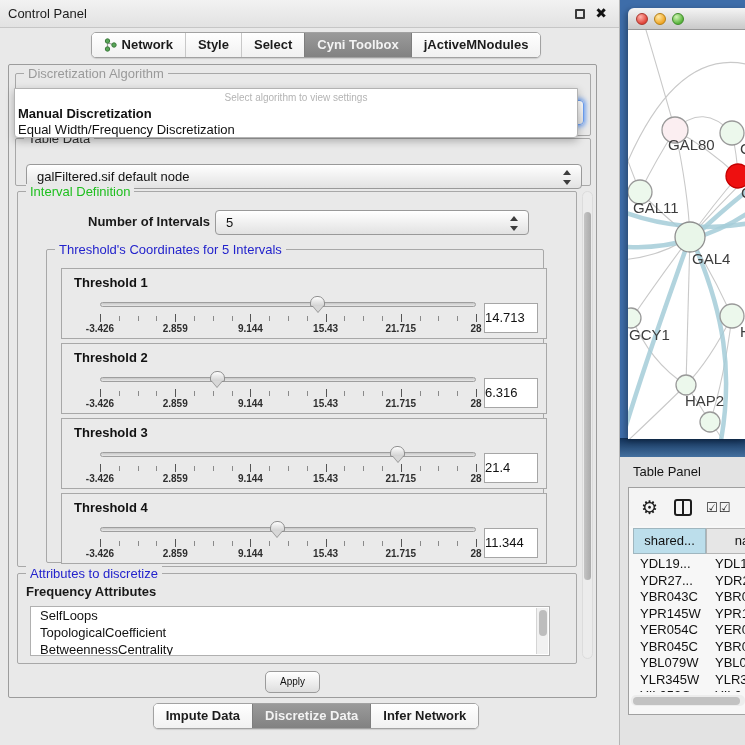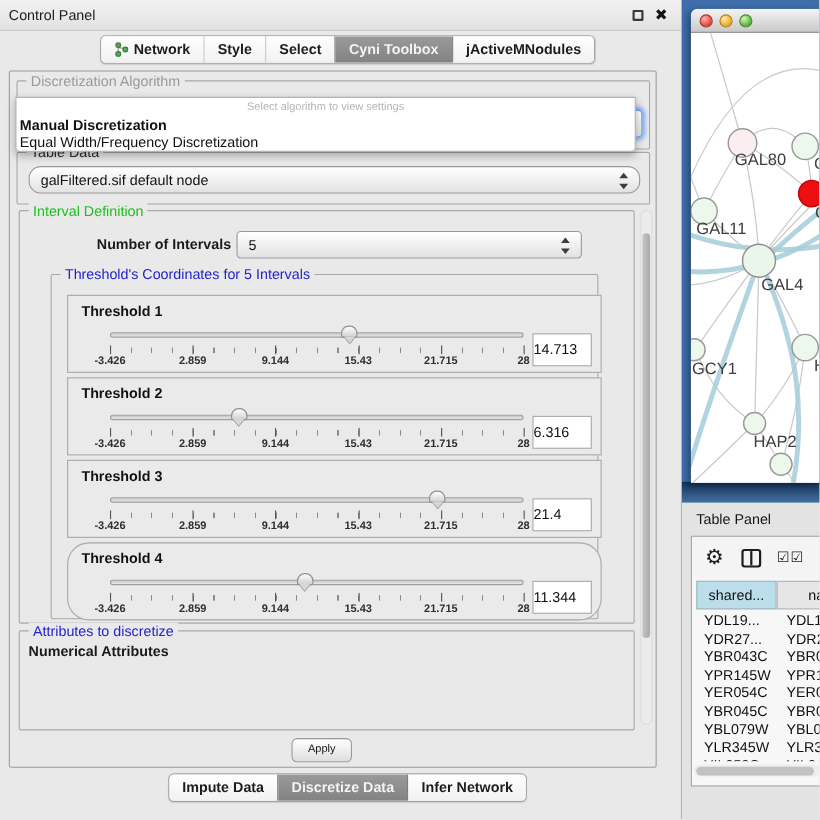--- a/index.html
+++ b/index.html
@@ -150,21 +150,21 @@
     </div>
 
     <div class="popup">
       <div class="popup-placeholder">Select algorithm to view settings</div>
       <div class="popup-opt sel">Manual Discretization</div>
       <div class="popup-opt plain">Equal Width/Frequency Discretization</div>
     </div>
 
     <div class="groupbox" style="left:6px; top:73px; width:576px; height:48px;">
       <span class="gb-title dark">Table Data</span>
-      <div class="combo" style="left:10px; top:12px; width:556px;border-radius:11px;">
+      <div class="combo" style="left:10px; top:25px; width:556px;">
         <span class="combo-text">galFiltered.sif default node</span>
         <span class="stepper">
             <span class="up"></span>
             <span class="down"></span>
           </span>
       </div>
     </div>
 
     <div class="groupbox" style="left:8px; top:126px; width:560px; height:376px;">
       <span class="gb-title green">Interval Definition</span>
@@ -236,21 +236,21 @@
                 <span class="t-major" style="left: 60%;"></span>
                 <span class="t-ticklabel" style="left: 60%;">15.43</span>
                 <span class="t-major" style="left: 80%;"></span>
                 <span class="t-ticklabel" style="left: 80%;">21.715</span>
                 <span class="t-major" style="left: 100%;"></span>
                 <span class="t-ticklabel" style="left: 100%;">28</span>
                 <div class="t-thumb" style="left: 78.9983%;"></div>
               </div>
               <div class="t-value">21.4</div>
             </div>
-            <div class="threshold-panel" style="top: 243px; left: 14px; border-radius: 20px;">
+            <div class="threshold-panel" style="top: 243px; left: 14px;">
               <div class="t-title">Threshold 4</div>
               <div class="t-slider">
                 <div class="t-track"></div>
                 <div class="t-minor"></div>
                 <span class="t-major" style="left: 0%;"></span>
                 <span class="t-ticklabel" style="left: 0%;">-3.426</span>
                 <span class="t-major" style="left: 20%;"></span>
                 <span class="t-ticklabel" style="left: 20%;">2.859</span>
                 <span class="t-major" style="left: 40%;"></span>
                 <span class="t-ticklabel" style="left: 40%;">9.144</span>
@@ -263,21 +263,31 @@
                 <div class="t-thumb" style="left: 46.9993%;"></div>
               </div>
               <div class="t-value">11.344</div>
             </div>
           </div>
       </div>
     </div>
 
     <div class="groupbox" style="left:8px; top:508px; width:560px; height:91px;">
       <span class="gb-title blue">Attributes to discretize</span>
-      <span class="abs bold" style="left:8px; top:10px;">Numerical Attributes</span>
+      <span class="abs bold" style="left:8px; top:10px;">Frequency Attributes</span>
+      <div class="list-box" style="left:12px; top:32px; width:520px; height:50px;">
+        <div id="attr-list">
+            <div class="list-item">SelfLoops</div>
+            <div class="list-item">TopologicalCoefficient</div>
+            <div class="list-item">BetweennessCentrality</div>
+          </div>
+        <div class="vscroll" style="right:1px;">
+            <div class="thumb" style="top:2px; height:26px;"></div>
+          </div>
+      </div>
     </div>
 
     <button class="btn" style="left:256px; top:606px;">Apply</button>
 
     <div class="main-scrollbar">
         <div class="thumb"></div>
       </div>
   </div>
 
   <div class="seg-row bottom">

